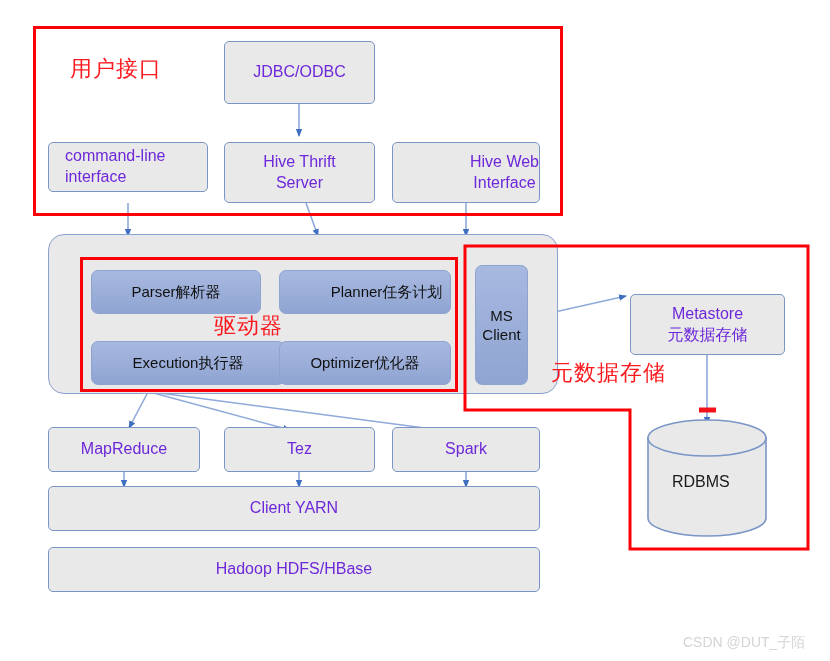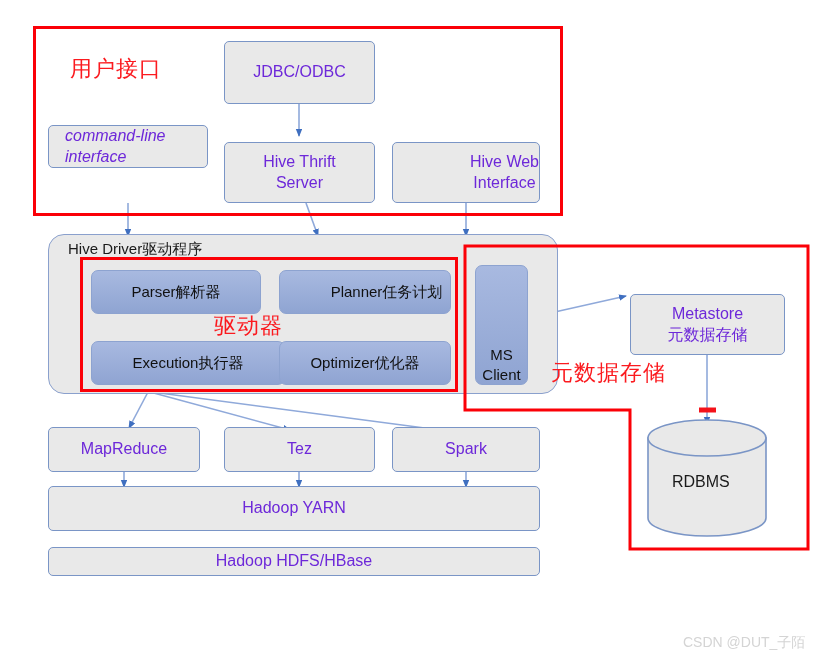--- a/index.html
+++ b/index.html
@@ -138,25 +138,24 @@
 
     <path d="M699,410 L716,410" stroke="#f4121a" stroke-width="5" fill="none"></path>
 
     <g>
       <path d="M648,438 L648,518 A59,18 0 0 0 766,518 L766,438 Z" fill="#e9e9e9" stroke="#7a95c6" stroke-width="1.6"></path>
       <ellipse cx="707" cy="438" rx="59" ry="18" fill="#e9e9e9" stroke="#7a95c6" stroke-width="1.6"></ellipse>
     </g>
   </svg>
 
   <div class="driver-shell" style="left:48px; top:234px; width:510px; height:160px;"></div>
-  <div class="driver-title" style="left:68px; top:240px;">Hive Driver驱动程序</div>
 
   <div class="node" style="left:224px; top:41px; width:151px; height:63px;">JDBC/ODBC</div>
 
-  <div class="node left-text" style="left:48px; top:125px; width:160px; height:43px;font-style:italic;">
+  <div class="node left-text" style="left:48px; top:142px; width:160px; height:50px;">
     <span>
       <span>command-line</span><br>
       <span>interface</span>
     </span>
   </div>
 
   <div class="node" style="left:224px; top:142px; width:151px; height:61px;">
     <span>
       <span>Hive Thrift</span><br>
       <span>Server</span>
@@ -171,21 +170,21 @@
   </div>
 
   <div class="node blue" style="left:91px; top:270px; width:170px; height:44px;">Parser解析器</div>
 
   <div class="node blue" style="left:279px; top:270px; width:172px; height:44px;padding-left:43px;">Planner任务计划</div>
 
   <div class="node blue" style="left:91px; top:341px; width:194px; height:44px;">Execution执行器</div>
 
   <div class="node blue" style="left:279px; top:341px; width:172px; height:44px;">Optimizer优化器</div>
 
-  <div class="node blue" style="left:475px; top:265px; width:53px; height:120px;align-items:flex-end;">
+  <div class="node blue" style="left:475px; top:265px; width:53px; height:120px;">
     <span>
       <span>MS</span><br>
       <span>Client</span>
     </span>
   </div>
 
   <div class="node" style="left:630px; top:280px; width:155px; height:61px;margin-top:14px;">
     <span>
       <span>Metastore</span><br>
       <span>元数据存储</span>
@@ -193,23 +192,23 @@
   </div>
 
   <div class="cyl-label" style="left:672px; top:473px;">RDBMS</div>
 
   <div class="node" style="left:48px; top:427px; width:152px; height:45px;">MapReduce</div>
 
   <div class="node" style="left:224px; top:427px; width:151px; height:45px;">Tez</div>
 
   <div class="node" style="left:392px; top:427px; width:148px; height:45px;">Spark</div>
 
-  <div class="node" style="left:48px; top:486px; width:492px; height:45px;">Hadoop YARN</div>
-
-  <div class="node" style="left:48px; top:547px; width:492px; height:29px;">Hadoop HDFS/HBase</div>
+  <div class="node" style="left:48px; top:486px; width:492px; height:45px;">Client YARN</div>
+
+  <div class="node" style="left:48px; top:547px; width:492px; height:45px;">Hadoop HDFS/HBase</div>
 
   <div class="redbox" style="left:33px; top:26px; width:530px; height:190px;"></div>
 
   <div class="redbox" style="left:80px; top:257px; width:378px; height:135px;"></div>
 
   <svg class="svg-layer" viewBox="0 0 830 661" xmlns="http://www.w3.org/2000/svg" style="z-index:6;">
     <path d="M465,246 L808,246 L808,549 L630,549 L630,410 L465,410 Z" fill="none" stroke="#fb0007" stroke-width="3"></path>
   </svg>
 
   <div class="redlabel" style="left:70px; top:54px;">用户接口</div>

